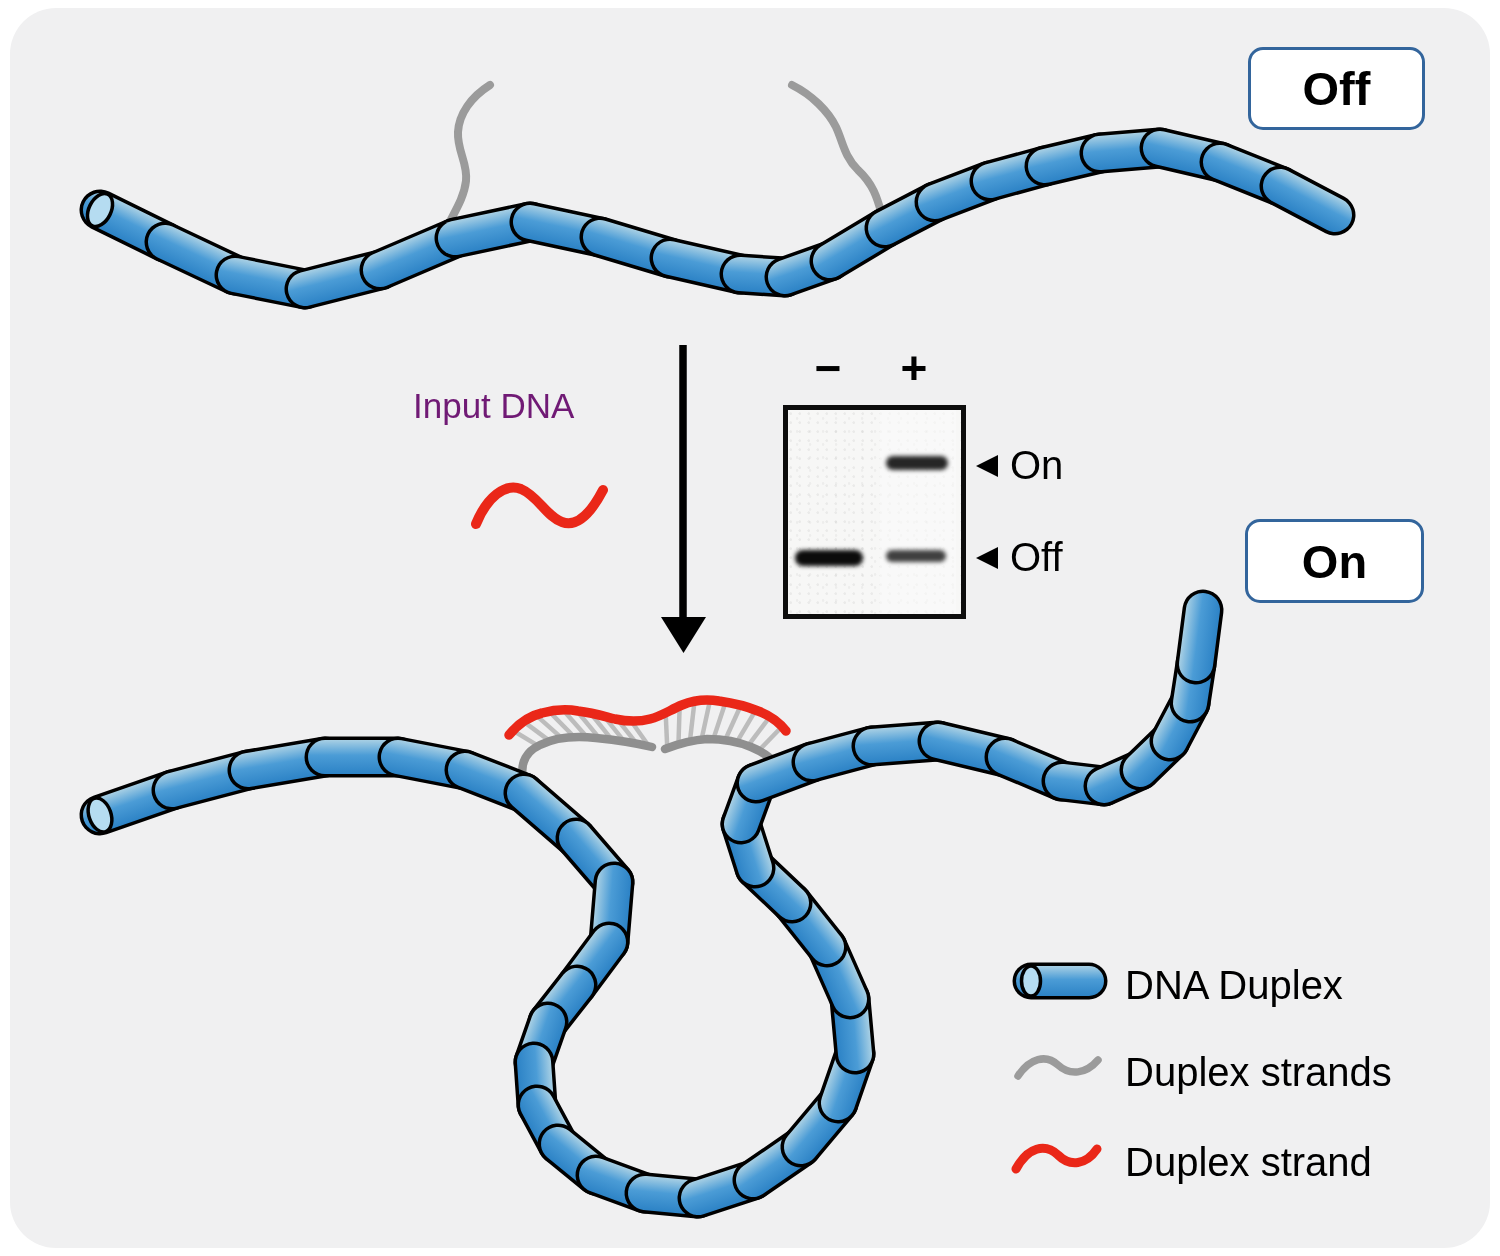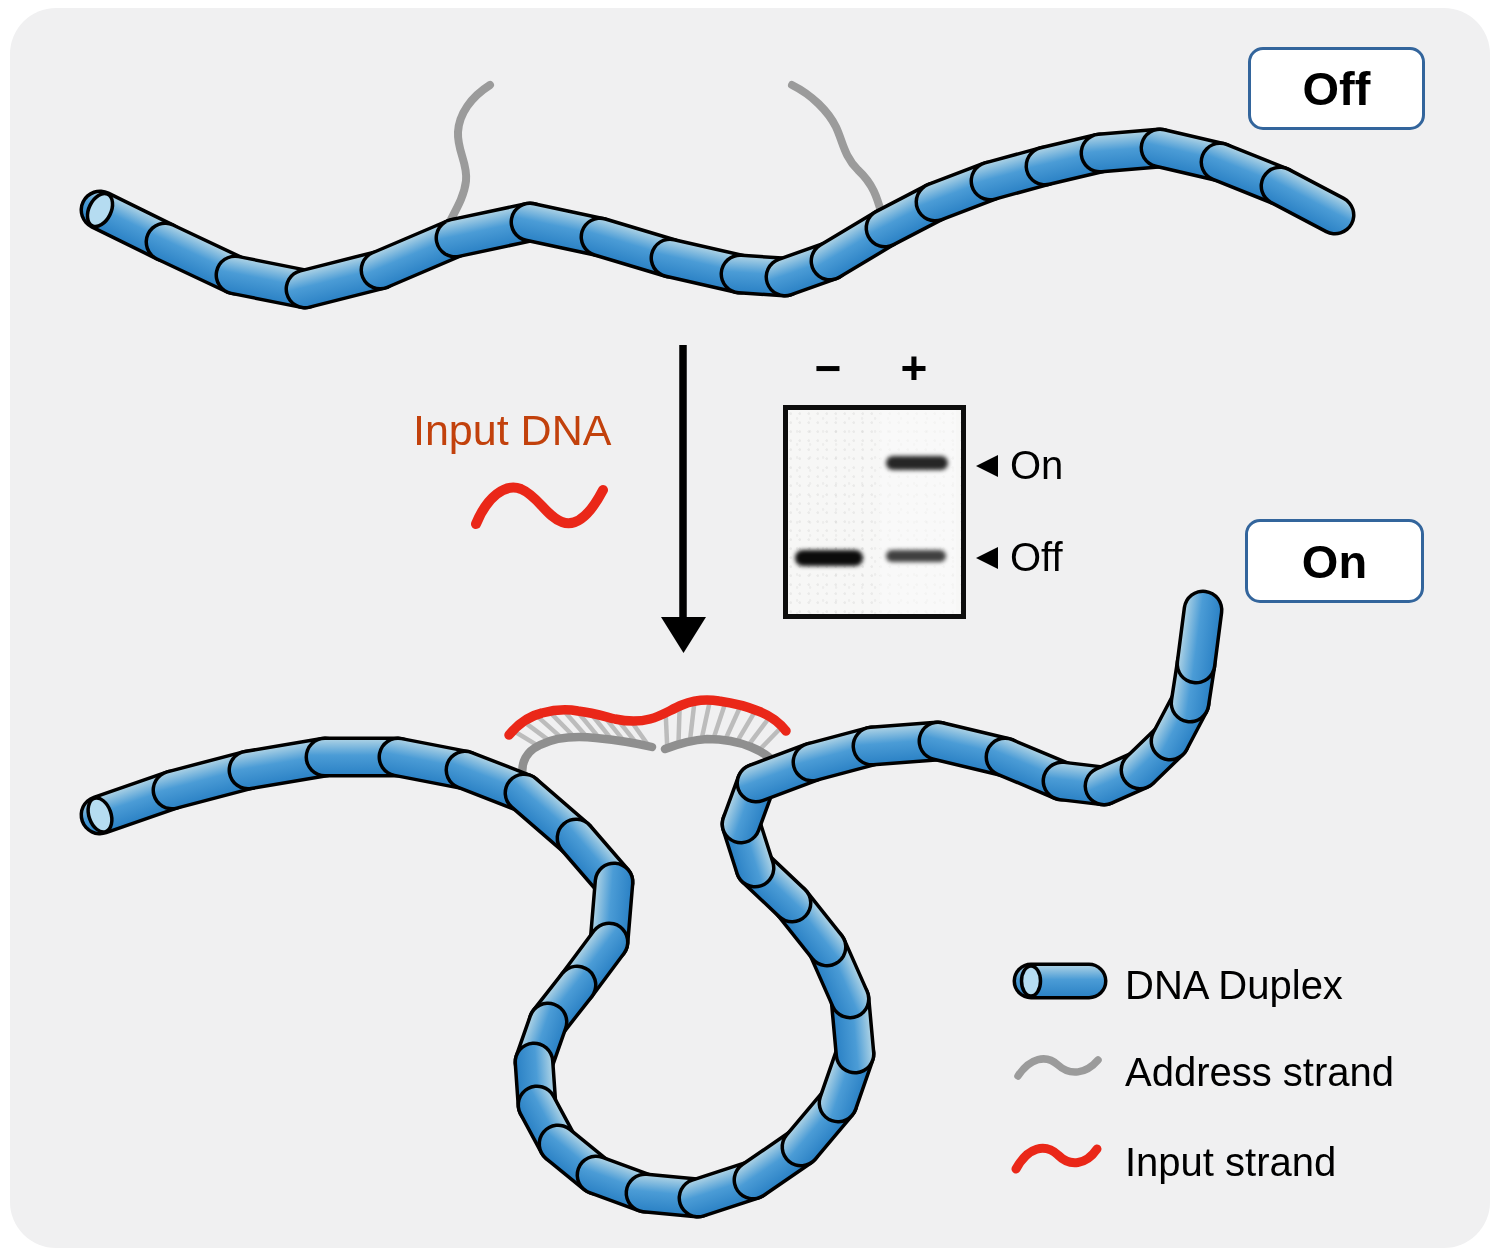--- a/index.html
+++ b/index.html
@@ -4,21 +4,21 @@
 <style>
   html,body{margin:0;padding:0;background:#ffffff;}
   body{width:1500px;height:1256px;position:relative;font-family:"Liberation Sans",sans-serif;overflow:hidden;}
   .panel{position:absolute;left:10px;top:8px;right:10px;bottom:8px;background:#f0f0f1;border-radius:46px;z-index:0;}
   #art{position:absolute;left:0;top:0;z-index:1;pointer-events:none;}
   .overlay{position:absolute;z-index:2;}
   .state-box{position:absolute;background:#ffffff;border:3px solid #33659c;border-radius:15px;
     display:flex;align-items:center;justify-content:center;font-size:47px;font-weight:bold;color:#000;z-index:2;}
   #off-box{left:1248px;top:47px;width:171px;height:77px;}
   #on-box{left:1245px;top:519px;width:173px;height:78px;}
-  #input-label{left:413px;top:406px;font-size:43px;color:#c2410c;z-index:2;}
+  #input-label{left:413px;top:386px;font-size:35px;color:#701a75;z-index:2;}
   .gel{position:absolute;left:783px;top:405px;width:173px;height:204px;border:5px solid #0d0d0d;
     background-color:#f7f7f6;z-index:2;
     background-image:radial-gradient(circle at 30% 40%, rgba(0,0,0,0.05) 0 1px, transparent 1.6px),
                      radial-gradient(circle at 70% 65%, rgba(0,0,0,0.04) 0 1px, transparent 1.6px);
     background-size:9px 9px,13px 13px;}
   .lane-strip{position:absolute;left:92px;top:0;width:76px;height:100%;background:rgba(252,252,252,0.55);}
   .band{position:absolute;border-radius:8px;}
   .band-1{left:7px;top:140px;width:68px;height:16px;background:#0b0b0b;filter:blur(2px);}
   .band-2{left:98px;top:46px;width:62px;height:14px;background:#262626;filter:blur(2px);}
   .band-3{left:98px;top:140px;width:60px;height:12px;background:#404040;filter:blur(2px);}
@@ -520,14 +520,14 @@
   <div class="band band-2"></div>
   <div class="band band-3"></div>
 </div>
 
 <div class="gel-arrow" id="on-arrow"></div>
 <div class="gel-arrow" id="off-arrow"></div>
 <div class="gel-band-label" id="gel-on-label">On</div>
 <div class="gel-band-label" id="gel-off-label">Off</div>
 
 <div class="legend-label" id="legend-label-0">DNA Duplex</div>
-<div class="legend-label" id="legend-label-1">Address strand</div>
-<div class="legend-label" id="legend-label-2">Input strand</div>
+<div class="legend-label" id="legend-label-1">Duplex strands</div>
+<div class="legend-label" id="legend-label-2">Duplex strand</div>
 
 </body></html>

